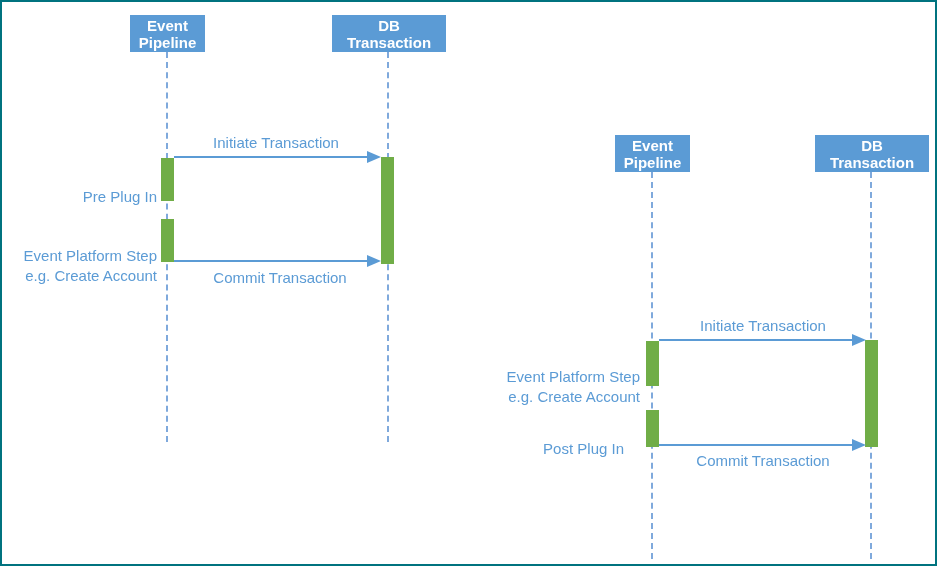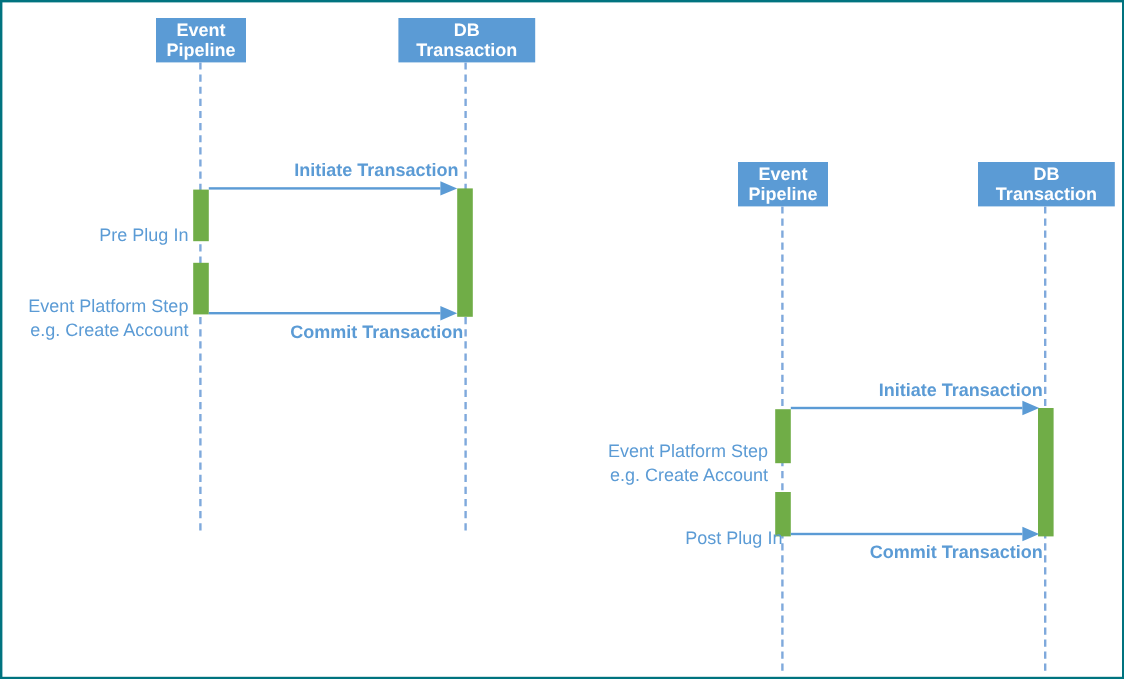--- a/index.html
+++ b/index.html
@@ -46,21 +46,21 @@
     border-top: 6px solid transparent;
     border-bottom: 6px solid transparent;
     border-left: 14px solid #5B9BD5;
   }
   .label {
     position: absolute;
     color: #5B9BD5;
     font-size: 15px;
     line-height: 20px;
   }
-  .label.center { text-align: right; font-weight: bold; }
+  .label.center { text-align: center; }
   .label.right  { text-align: right; margin-top: 16px; }
 </style>
 </head>
 <body>
 
 <div class="canvas">
 
   <div>
 
     <div class="actor" style="left:128px; top:13px; width:75px; height:37px;">
@@ -117,16 +117,16 @@
     <div class="arrow-head" style="left:850px; top:332px;"></div>
 
     <div class="msg-line" style="left:657px; top:442px; width:193px;"></div>
     <div class="arrow-head" style="left:850px; top:437px;"></div>
     <div class="label center" style="left:655px; top:449px; width:212px;">Commit Transaction</div>
 
     <div class="label right" style="left:488px; top:349px; width:150px;">
       <div>Event Platform Step</div>
       <div>e.g. Create Account</div>
     </div>
-    <div class="label right" style="left:510px; top:421px; width:140px;">Post Plug In</div>
+    <div class="label right" style="left:482px; top:421px; width:140px;">Post Plug In</div>
   </div>
 
 </div>
 
 </body></html>

